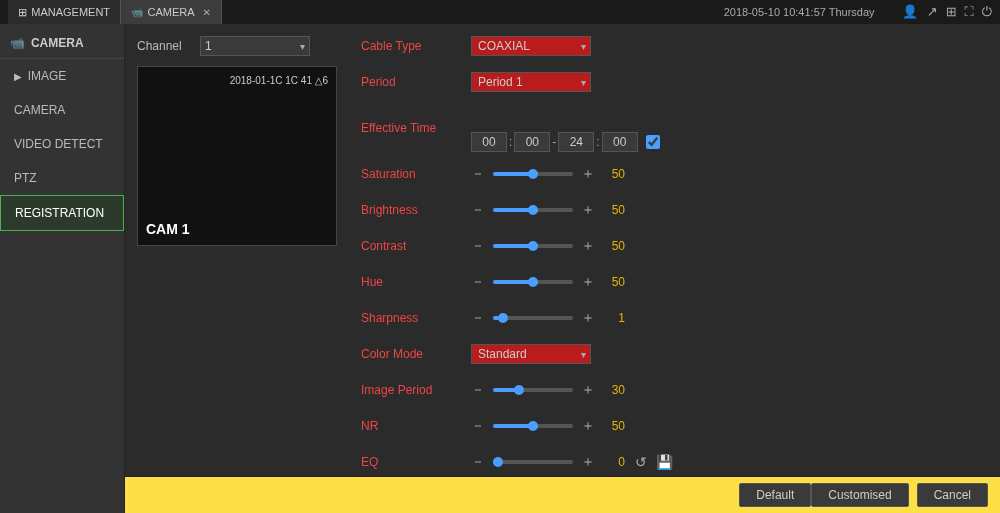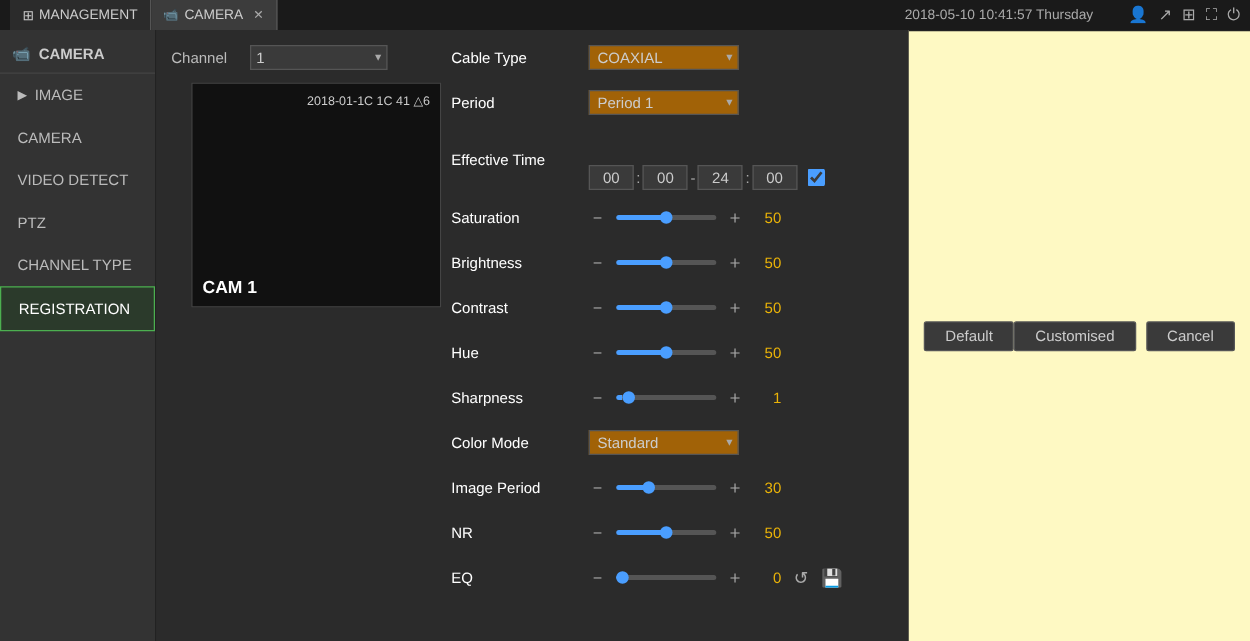--- a/index.html
+++ b/index.html
@@ -21,62 +21,62 @@
     .main-layout { display: flex; height: calc(513px - 24px); }
 
     
     .sidebar { width: 125px; background: #333; border-right: 1px solid #222; display: flex; flex-direction: column; padding-top: 4px; }
     .sidebar-header { display: flex; align-items: center; gap: 6px; padding: 8px 10px; color: #ccc; font-size: 12px; font-weight: bold; border-bottom: 1px solid #444; }
     .sidebar-item { padding: 10px 14px; color: #bbb; font-size: 12px; cursor: pointer; display: flex; align-items: center; gap: 6px; }
     .sidebar-item.highlighted { border: 1px solid #4caf50; background: #2b3a2b; color: #fff; }
     .sidebar-item .chevron { font-size: 10px; }
 
     
-    .content { flex: 1; background: #2b2b2b; display: flex; flex-direction: row; }
+    .content { flex: 1; background: #2b2b2b; display: flex; flex-direction: column; }
 
     .content-body { display: flex; flex: 1; overflow: hidden; }
 
     
     .preview-panel { width: 220px; padding: 12px; display: flex; flex-direction: column; }
     .channel-row { display: flex; align-items: center; gap: 8px; margin-bottom: 10px; }
     .channel-label { color: #bbb; font-size: 12px; width: 55px; }
     .channel-select { background: #3a3a3a; border: 1px solid #555; color: #ccc; font-size: 12px; padding: 2px 4px; width: 110px; appearance: none; cursor: pointer; }
     .select-wrapper { position: relative; display: inline-block; }
     .select-wrapper::after { content: '▾'; position: absolute; right: 5px; top: 50%; transform: translateY(-50%); color: #aaa; font-size: 10px; pointer-events: none; }
-    .preview-box { width: 200px; height: 180px; background: #111; border: 1px solid #444; position: relative; display: flex; align-items: flex-end; margin-left: 16px; }
+    .preview-box { width: 200px; height: 180px; background: #111; border: 1px solid #444; position: relative; display: flex; align-items: flex-end; }
     .preview-timestamp { position: absolute; top: 8px; right: 8px; color: #ccc; font-size: 10px; }
     .preview-label { color: #fff; font-size: 14px; font-weight: bold; padding: 8px; }
 
     
     .settings-panel { flex: 1; padding: 8px 16px; overflow-y: auto; }
     .setting-row { display: flex; align-items: center; margin-bottom: 8px; min-height: 28px; }
-    .setting-label { width: 110px; color: #ffffff; font-size: 12px; flex-shrink: 0; }
+    .setting-label { width: 110px; color: #ef4444; font-size: 12px; flex-shrink: 0; }
     .setting-control { display: flex; align-items: center; gap: 6px; }
 
     
-    .dropdown { background: #a16207; border: 1px solid #555; color: #ccc; font-size: 12px; padding: 2px 6px; width: 120px; appearance: none; cursor: pointer; }
+    .dropdown { background: #b91c1c; border: 1px solid #555; color: #ccc; font-size: 12px; padding: 2px 6px; width: 120px; appearance: none; cursor: pointer; }
     .dropdown-wrapper { position: relative; display: inline-block; }
     .dropdown-wrapper::after { content: '▾'; position: absolute; right: 5px; top: 50%; transform: translateY(-50%); color: #aaa; font-size: 10px; pointer-events: none; }
 
     
     .time-inputs { display: flex; align-items: center; gap: 2px; margin-top: 28px; }
     .time-input { background: #3a3a3a; border: 1px solid #555; color: #ccc; font-size: 12px; width: 36px; text-align: center; padding: 2px; }
     .time-sep { color: #aaa; }
     .time-checkbox { width: 14px; height: 14px; accent-color: #4a9eff; margin-left: 6px; cursor: pointer; }
 
     
     .slider-minus { color: #aaa; font-size: 14px; cursor: pointer; margin-right: 2px; }
     .slider-plus { color: #aaa; font-size: 14px; cursor: pointer; margin-left: 2px; }
     .slider-value { color: #eab308; font-size: 12px; width: 24px; text-align: right; }
 
     
     .eq-icon { color: #aaa; font-size: 14px; cursor: pointer; margin-left: 4px; }
 
     
-    .footer { display: flex; align-items: center; justify-content: space-between; padding: 6px 12px; background: #fef9c3; border-top: 1px solid #222; }
+    .footer { display: flex; align-items: center; justify-content: flex-end; padding: 6px 12px; background: #fde047; border-top: 1px solid #222; }
     .footer-right { display: flex; gap: 8px; }
     .btn { padding: 4px 16px; font-size: 12px; border: 1px solid #555; background: #3a3a3a; color: #ccc; cursor: pointer; border-radius: 2px; }
 
     input[type=range] { -webkit-appearance: none; width: 80px; height: 4px; background: linear-gradient(to right, #4a9eff 0%, #4a9eff 50%, #555 50%, #555 100%); border-radius: 2px; outline: none; cursor: pointer; }
     input[type=range]::-webkit-slider-thumb { -webkit-appearance: none; width: 10px; height: 10px; border-radius: 50%; background: #4a9eff; cursor: pointer; }
   </style>
 </head>
 <body>
 
 <div class="topbar">
@@ -117,23 +117,20 @@
       <span>IMAGE</span>
     </div>
     <div class="sidebar-item">
       <span>CAMERA</span>
     </div>
     <div class="sidebar-item">
       <span>VIDEO DETECT</span>
     </div>
     <div class="sidebar-item">
       <span>PTZ</span>
-    </div>
-    <div class="sidebar-item">
-      <span>CHANNEL TYPE</span>
     </div>
     <div class="sidebar-item highlighted">
       <span>REGISTRATION</span>
     </div>
   </div>
 
   <div class="content">
 
     <div class="content-body">
 

